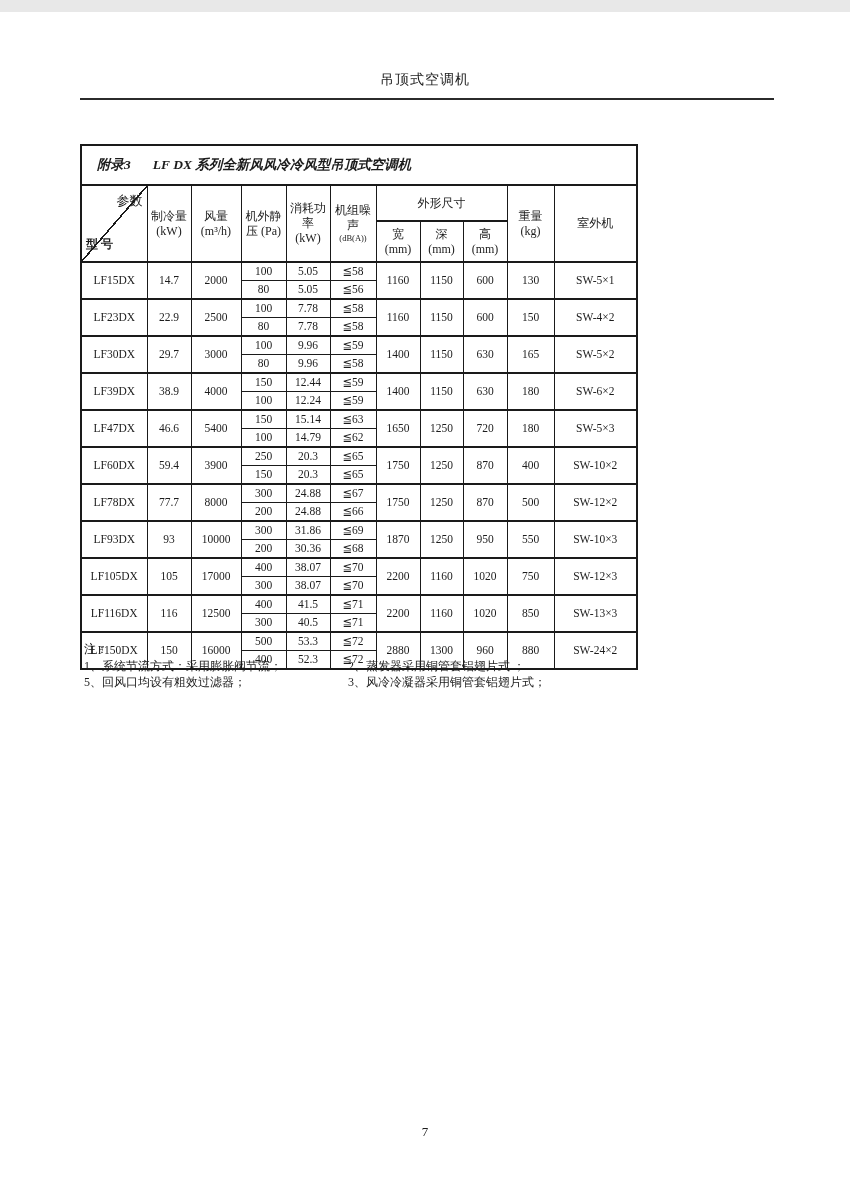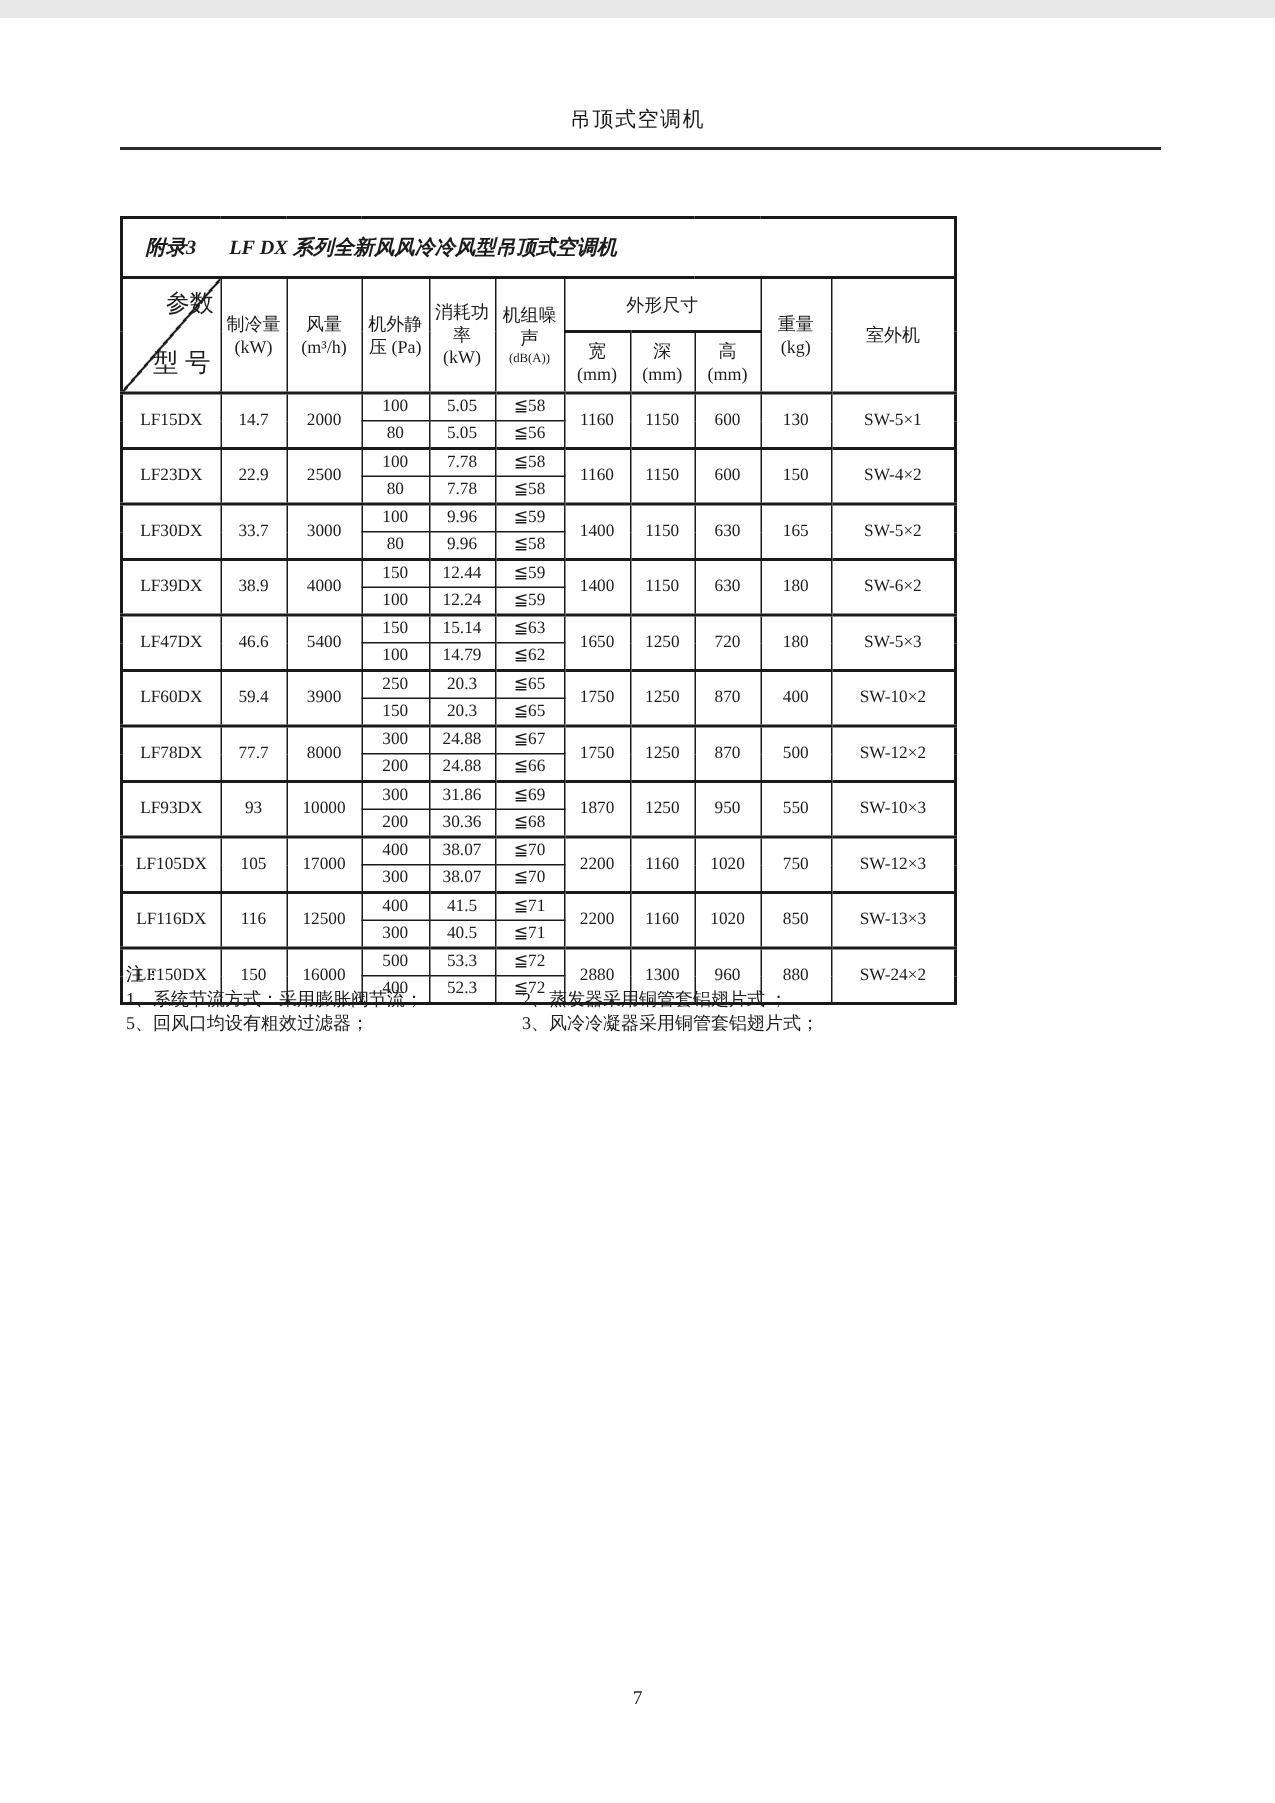--- a/index.html
+++ b/index.html
@@ -51,22 +51,22 @@
   th.wrap2 { padding:0 3px; }
 
   
   th.corner {
     position:relative;
     background:linear-gradient(to bottom right,
       transparent 0, transparent calc(50% - 0.8px),
       #1a1a1a calc(50% - 0.8px), #1a1a1a calc(50% + 0.8px),
       transparent calc(50% + 0.8px), transparent 100%);
   }
-  .corner-top    { position:absolute; top:7px; right:4px; font-size:16px; }
-  .corner-bottom { position:absolute; bottom:9px; left:20px; font-size:17px; }
+  .corner-top    { position:absolute; top:7px; right:4px; font-size:13px; }
+  .corner-bottom { position:absolute; bottom:9px; left:4px; font-size:12px;font-weight:bold; }
 
   tbody td { height:17px; font-size:11.5px; line-height:1; }
   tbody tr.group-first td { border-top:2px solid #1a1a1a; }
 
   
   .notes {
     position:absolute; top:629px; left:84px; width:560px;
     font-size:12px; line-height:16.5px;
   }
   .notes-grid { display:grid; grid-template-columns:248px auto; column-gap:16px; }
@@ -183,21 +183,21 @@
           <td rowspan="2">150</td>
           <td rowspan="2">SW-4×2</td>
         </tr>
         <tr>
           <td>80</td>
           <td>7.78</td>
           <td>≦58</td>
         </tr>
         <tr class="group-first">
           <td rowspan="2">LF30DX</td>
-          <td rowspan="2">33.7</td>
+          <td rowspan="2">29.7</td>
           <td rowspan="2">3000</td>
           <td>100</td>
           <td>9.96</td>
           <td>≦59</td>
           <td rowspan="2">1400</td>
           <td rowspan="2">1150</td>
           <td rowspan="2">630</td>
           <td rowspan="2">165</td>
           <td rowspan="2">SW-5×2</td>
         </tr>

